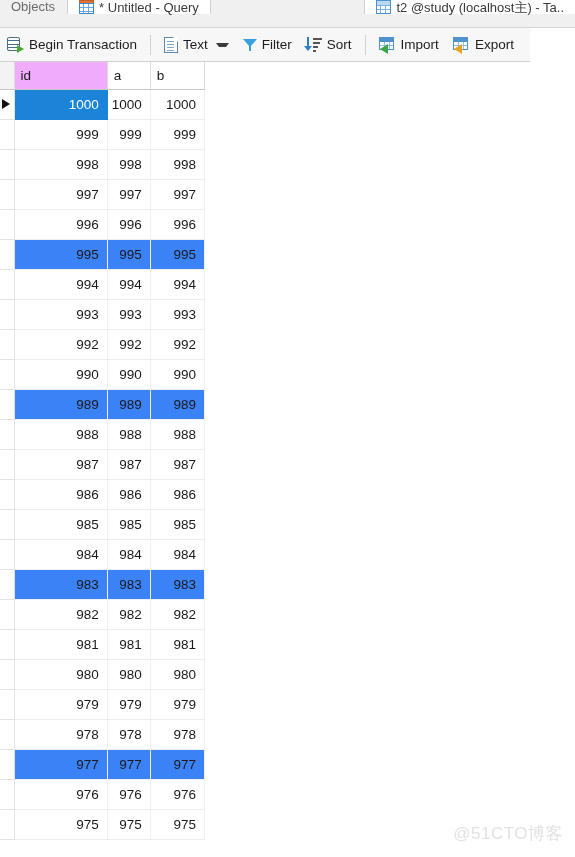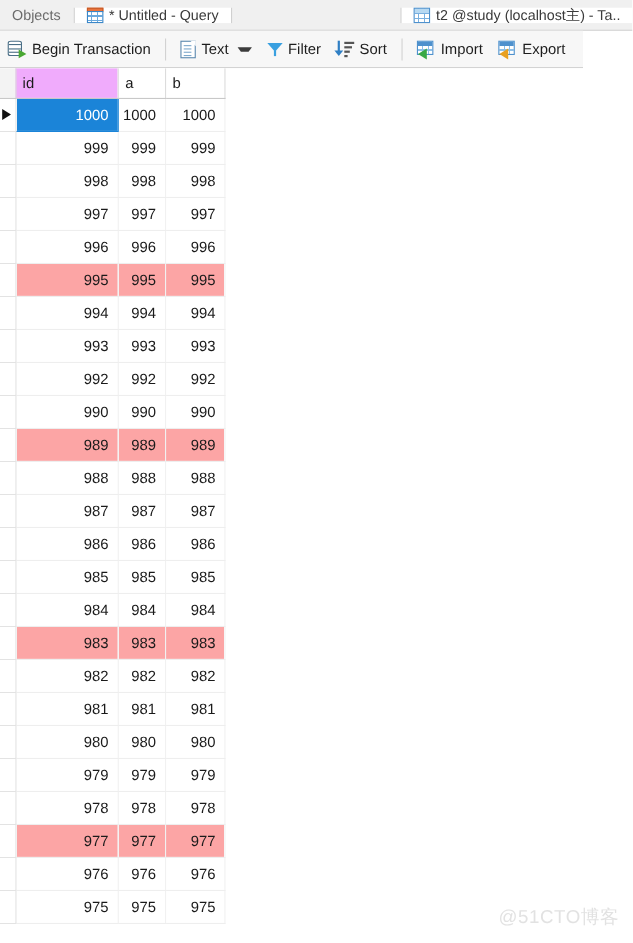--- a/index.html
+++ b/index.html
@@ -19,21 +19,21 @@
 
   
   #tabbar {
     position: absolute;
     left: 0; top: 0;
     width: 575px;
     height: 28px;
     background: #f0f0f0;
     border-bottom: 1px solid #d4d4d4;
     display: flex;
-    align-items: center;
+    align-items: flex-start;
     box-sizing: border-box;
   }
   .tab {
     display: flex;
     align-items: center;
     gap: 5px;
     padding: 0 11px;
     font-size: 13px;
     color: #4a4a4a;
     box-sizing: border-box;
@@ -304,21 +304,21 @@
     overflow: hidden;
   }
   tbody td.ind {
     padding: 0;
     text-align: left;
     background: #ffffff;
     border-right: 1px solid #e3e3e3;
     border-bottom: 1px solid #e3e3e3;
     position: relative;
   }
-  tbody tr.tint td { background: #fca5a5; }
+  tbody tr.tint td { background: #3b82f6; }
   tbody tr.tint td.ind { background: #ffffff; }
 
   tbody tr.selected td.k {
     background: #1b84d8;
     color: #ffffff;
     border-bottom: 1px solid #1b84d8;
     border-right: 1px solid #1b84d8;
   }
   tbody tr.selected td.v { background: #ffffff; }
 

